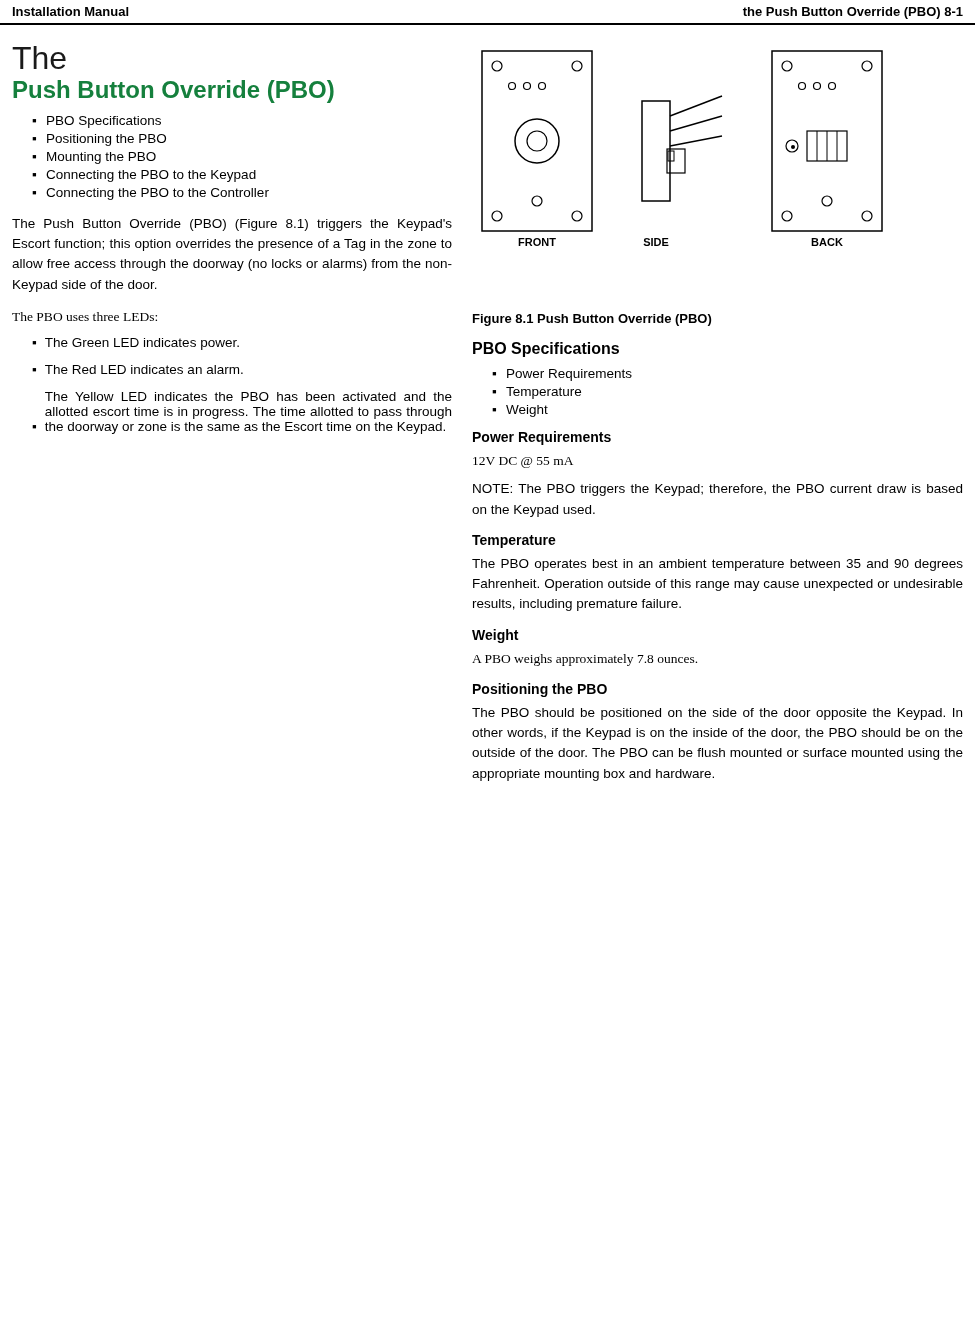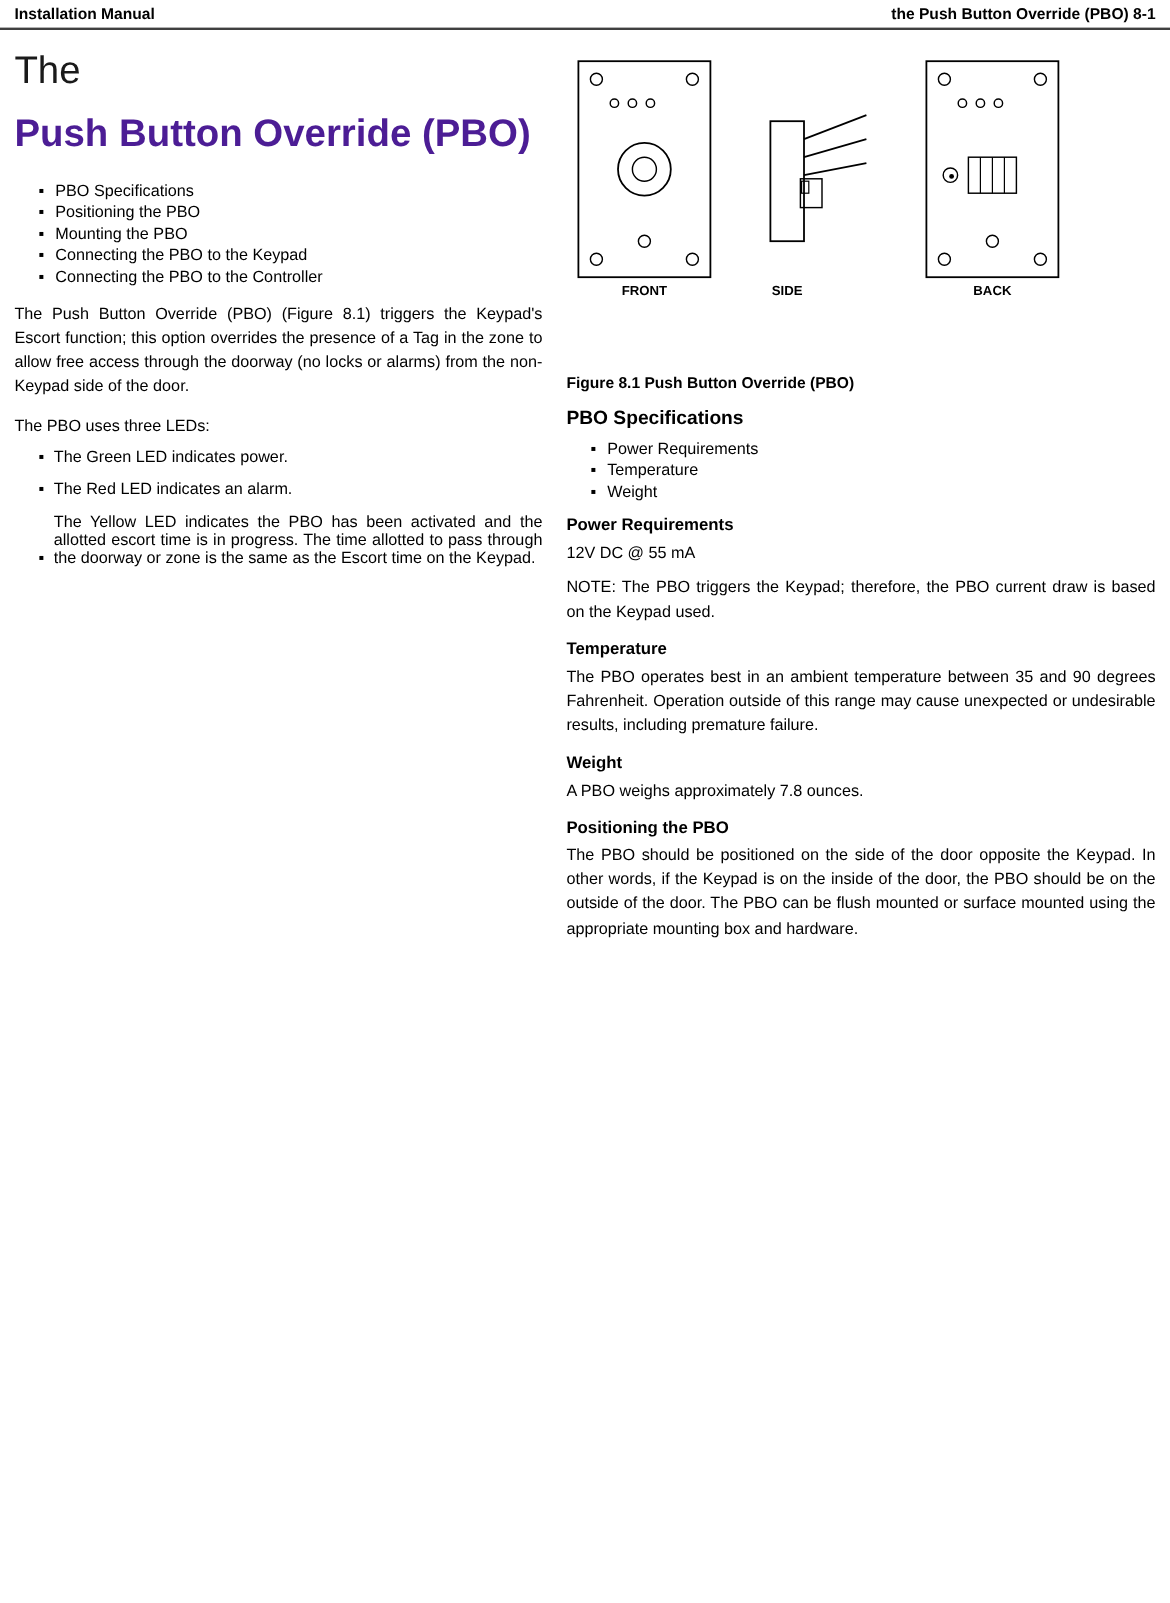--- a/index.html
+++ b/index.html
@@ -11,21 +11,21 @@
       font-size: 14px;
       background: #fff;
       color: #000;
     }
 
     .header {
       display: flex;
       justify-content: space-between;
       align-items: center;
       padding: 4px 12px;
-      border-bottom: 2px solid #404040;
+      border-bottom: 2px solid #000000;
       font-size: 13px;
       font-weight: bold;
       gap: 32px;
     }
 
     .content-wrapper {
       display: flex;
       padding: 16px 12px 12px 12px;
       gap: 20px;
     }
@@ -37,29 +37,29 @@
 
     .right-column {
       flex: 1;
     }
 
     .page-title-the {
       font-size: 32px;
       font-weight: normal;
       color: #1a1a1a;
       line-height: 1.1;
-      margin-bottom: 16px;
+      margin-bottom: 0;
     }
 
     .page-title-pbo {
-      font-size: 32px;
-      font-weight: bold;
-      color: #4c1d95;
+      font-size: 24px;
+      font-weight: bold;
+      color: #15803d;
       line-height: 1.2;
-      margin-bottom: 20px;
+      margin-bottom: 8px;
     }
 
     .bullet-list {
       list-style: none;
       margin: 0 0 14px 20px;
     }
 
     .bullet-list li {
       position: relative;
       padding-left: 14px;
@@ -79,20 +79,21 @@
       text-align: justify;
       line-height: 1.5;
       margin-bottom: 12px;
     }
 
     .body-text-left {
       font-size: 13.5px;
       text-align: left;
       line-height: 1.5;
       margin-bottom: 8px;
+      font-family: Liberation Serif, serif;
     }
 
     .led-list {
       list-style: none;
       margin: 0 0 12px 20px;
     }
 
     .led-list li {
       display: flex;
       align-items: flex-end;

